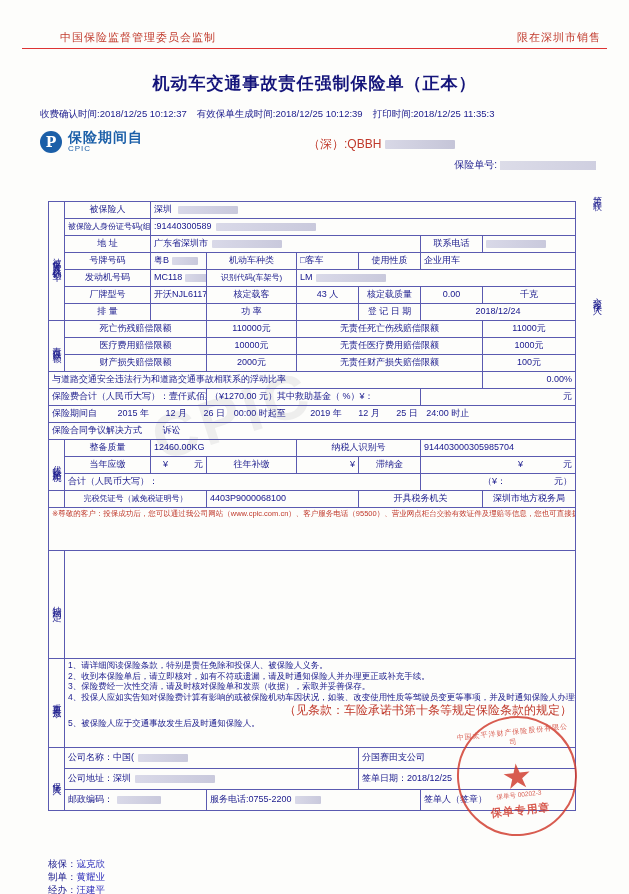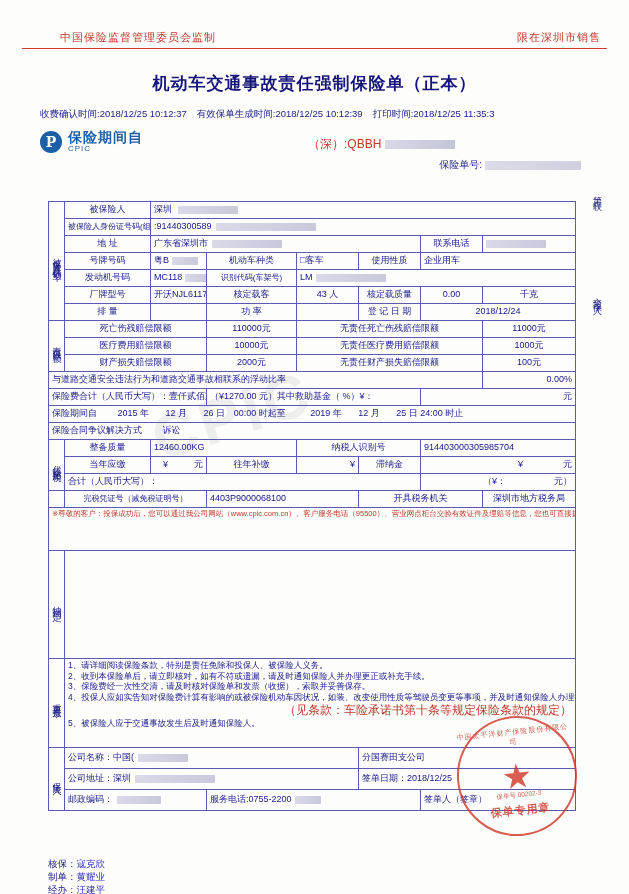--- a/index.html
+++ b/index.html
@@ -36,21 +36,21 @@
     width:22px;height:22px;border-radius:50%;
     background:#1b5fa8;color:#fff;font-size:14px;font-weight:bold;
     display:flex;align-items:center;justify-content:center;
     font-family:"DejaVu Serif",serif;
   }
   .logo-text{line-height:1.05;}
   .logo-cn{font-size:14px;color:#1b5fa8;font-weight:bold;letter-spacing:1px;}
   .logo-en{font-size:8px;color:#1b5fa8;letter-spacing:1px;}
   .qbbh{position:absolute;left:268px;top:8px;font-size:12px;color:#c0392b;}
   .qbbh .blur{display:inline-block;width:70px;height:9px;background:linear-gradient(90deg,#d8d8e6,#c5c5d8);vertical-align:middle;margin-left:4px;border-radius:1px;}
-  .policyno{position:absolute;right:15px;top:30px;font-size:10px;color:#1a1a8c;}
+  .policyno{position:absolute;right:0;top:30px;font-size:10px;color:#1a1a8c;}
   .policyno .blur{display:inline-block;width:96px;height:9px;background:linear-gradient(90deg,#dcdce8,#cfcfe0);vertical-align:middle;margin:0 3px;}
 
   table.main{
     position:absolute;top:201px;left:48px;width:527px;
     border-collapse:collapse;
     font-size:9px;color:#1a1a8c;
     table-layout:fixed;
   }
   table.main td{
     border:1px solid #5a5ab0;
@@ -254,21 +254,21 @@
     <tr>
       <td colspan="9" class="lbl">
         <span>保险期间自</span>
         <span style="margin-left:18px">2015</span> 年
         <span style="margin-left:14px">12</span> 月
         <span style="margin-left:14px">26</span> 日
         <span style="margin-left:6px">00:00 时起至</span>
         <span style="margin-left:22px">2019</span> 年
         <span style="margin-left:14px">12</span> 月
         <span style="margin-left:14px">25</span> 日
-        <span style="">24:00 时止</span>
+        <span style="margin-left:6px">24:00 时止</span>
       </td>
     </tr>
     <tr>
       <td colspan="9" class="lbl">
         <span>保险合同争议解决方式</span>
         <span class="val" style="margin-left:18px">诉讼</span>
       </td>
     </tr>
 
     <tr>

